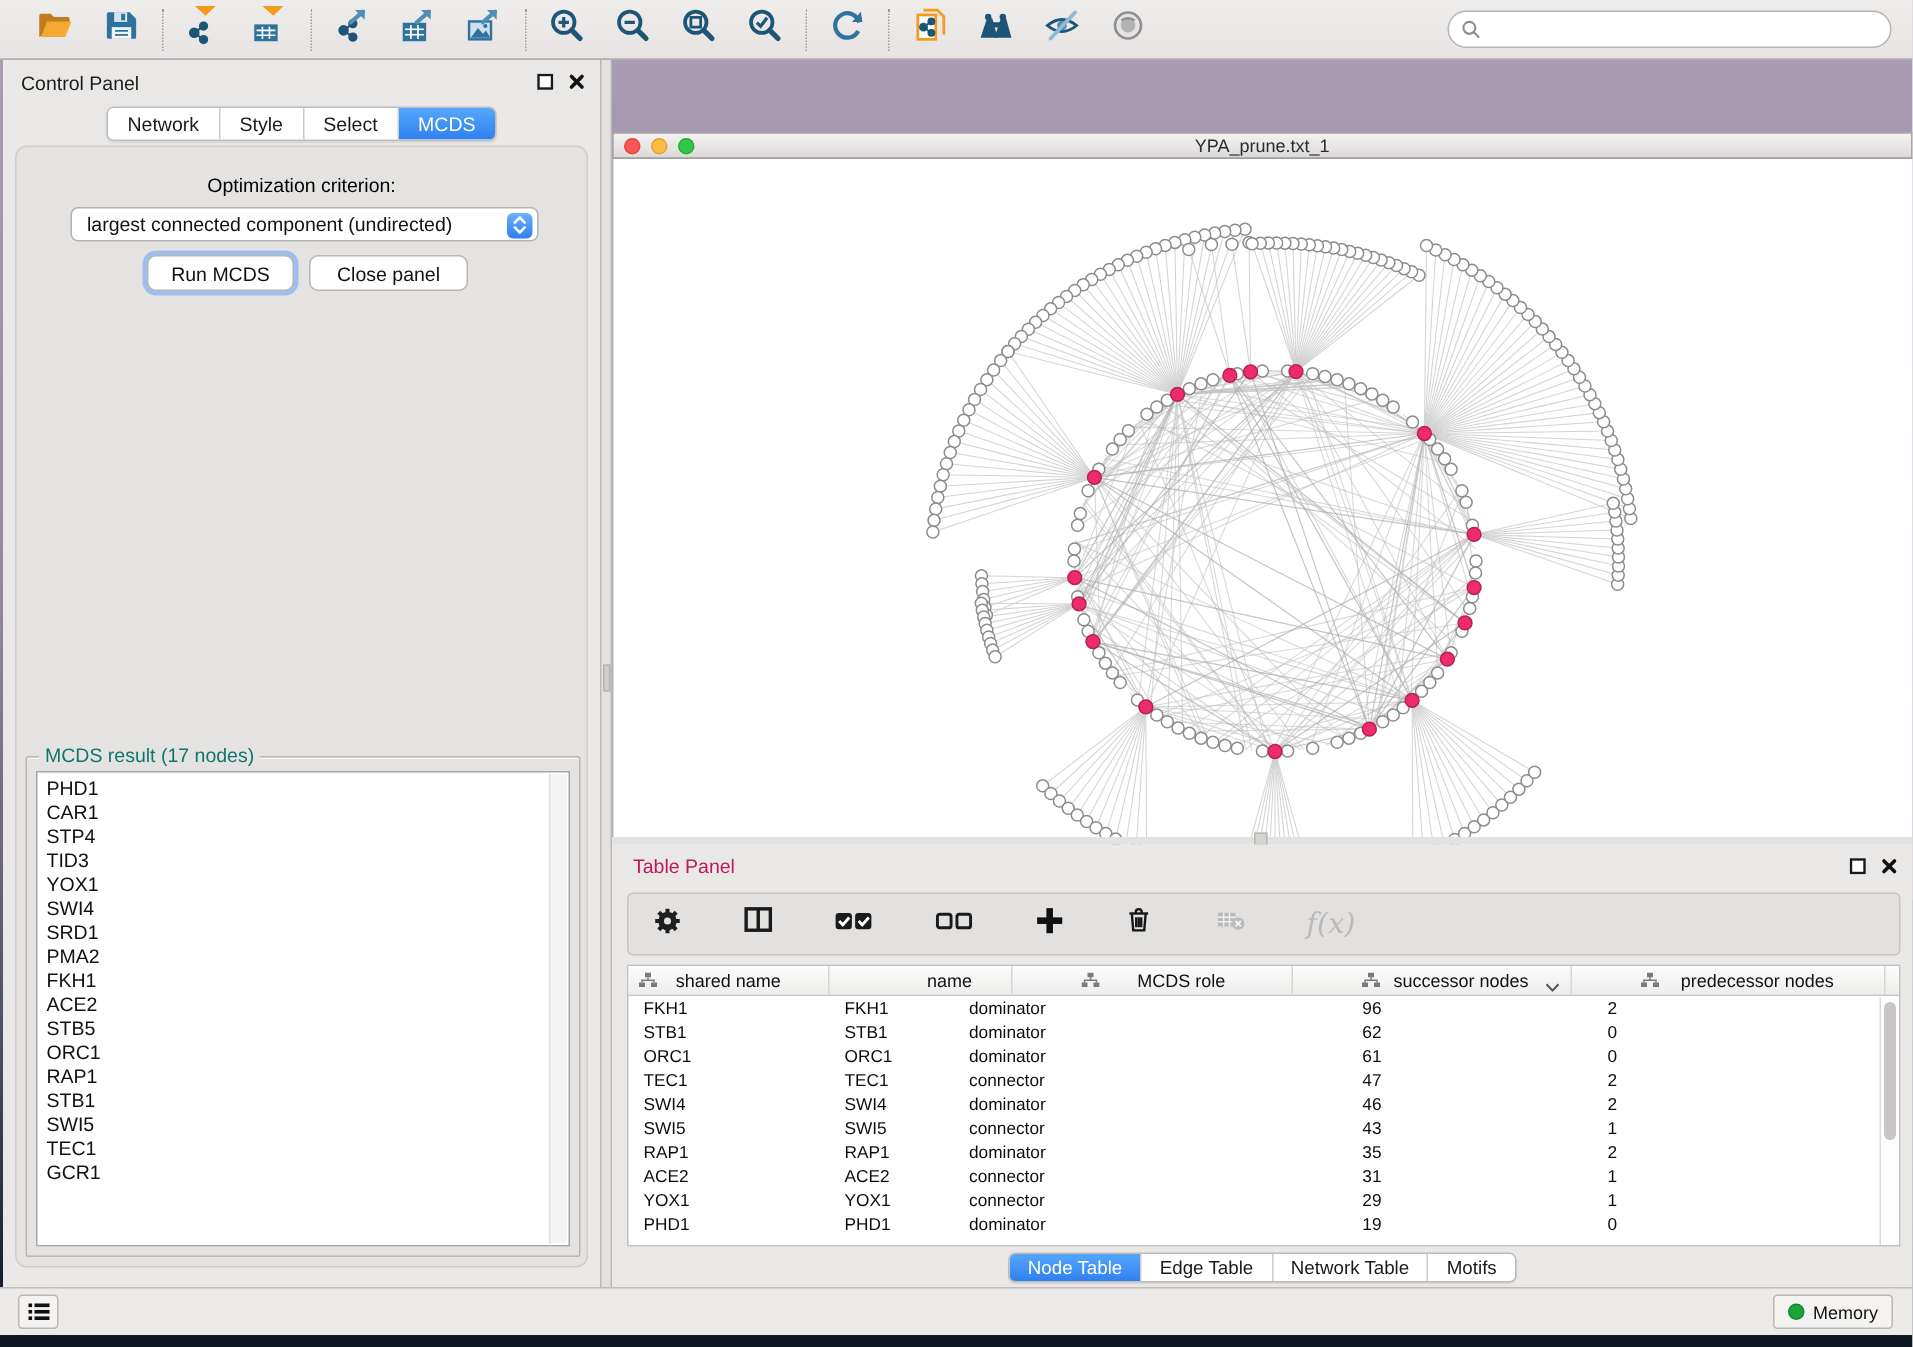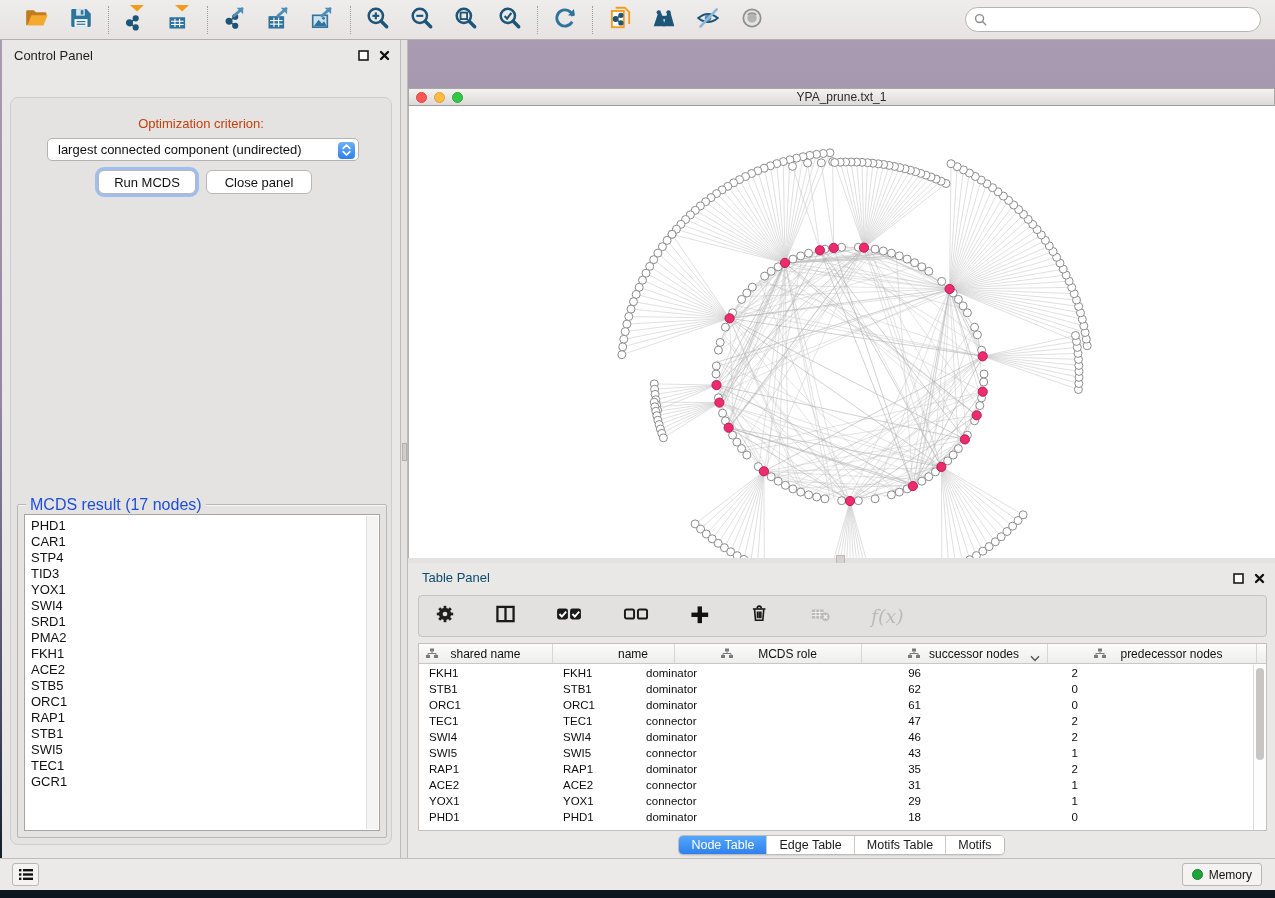--- a/index.html
+++ b/index.html
@@ -24,33 +24,33 @@
   
   #control-panel { left:2px; top:40px; width:398px; height:818px; background:#e9e8e7; }
   #cp-header { left:12px; top:8px; font-size:13px; color:#1c1c1c; }
   .win-btns { position:absolute; top:7px; right:10px; display:flex; gap:10px; align-items:center; }
   #cp-tabs { left:0; right:0; top:31px; display:flex; justify-content:center; }
   .seg { display:inline-flex; border:1px solid #bdbcbb; border-radius:5px; overflow:hidden; background:#fff; box-shadow:0 1px 1px rgba(0,0,0,.08); }
   .seg-item { font-size:13px; color:#1a1a1a; padding:3px 13px; background:#fff; border-left:1px solid #cccbca; cursor:default; }
   .seg-item:first-child { border-left:none; }
   .seg-item.active { background:linear-gradient(#55a7fb,#2f80ef); color:#fff; }
   #cp-box { left:8px; top:57px; width:382px; height:748px; background:#e4e3e2; border:1px solid #cfcdcb; border-radius:8px; }
-  #opt-label { left:0; right:0; top:18px; text-align:center; font-size:13px; color:#c2410c; }
+  #opt-label { left:0; right:0; top:18px; text-align:center; font-size:13px; color:#000000; }
   #opt-select { left:36px; top:40px; width:312px; height:23px; background:#fff; border:1px solid #b5b3b1; border-radius:5px;
      font-size:13px; color:#111; display:flex; align-items:center; padding-left:10px; }
   #opt-stepper { position:absolute; right:3px; top:2.5px; width:17px; height:17px; border-radius:4px;
      background:linear-gradient(#6cb0f9,#2f7fee); display:flex; flex-direction:column; align-items:center; justify-content:center; }
   #opt-stepper svg { display:block; }
   .btn { position:absolute; height:24px; background:#fff; border:1px solid #b9b7b5; border-radius:6px;
      font-size:13px; color:#111; display:flex; align-items:center; justify-content:center; cursor:default; }
   #run-btn { left:87px; top:72px; width:98px; box-shadow:0 0 0 3px rgba(100,160,245,.55); }
   #closepanel-btn { left:195px; top:72px; width:106px; }
   #result-group { left:6px; top:406px; width:370px; height:334px; border:1px solid #b9b7b5; border-radius:2px;
      box-shadow:inset 0 1px 0 rgba(255,255,255,.7); }
-  #result-title { position:absolute; left:8px; top:-9px; background:#e4e3e2; padding:0 4px; font-size:16px; color:#1d4ed8; }
+  #result-title { position:absolute; left:8px; top:-9px; background:#e4e3e2; padding:0 4px; font-size:13px; color:#0f766e; }
   #result-list { position:absolute; left:6px; top:9px; right:6px; bottom:6px; background:#fff; border:1px solid #a7a5a3; overflow:hidden; }
   #result-scroll { position:absolute; top:1px; right:1px; bottom:1px; width:12px; background:#f4f4f4; border-left:1px solid #e0e0e0; }
   .result-item { font-size:13px; color:#111; line-height:16px; padding-left:6px; }
 
   
   #vsplit { left:400px; top:40px; width:8px; height:818px; background:#e3e2e1; border-left:1px solid #bcbab8; border-right:1px solid #bcbab8; }
   #vsplit-handle { position:absolute; left:1px; top:403px; width:5px; height:18px; background:#cfcecd; border:1px solid #b4b2b0; }
 
   
   #net-window { left:408px; top:46px; width:867px; height:512px;margin-top:42px; }
@@ -60,21 +60,21 @@
   #net-title { position:absolute; left:0; right:0; text-align:center; font-size:12px; color:#2b2b2b; }
   #net-canvas { left:0; top:18px; width:867px; height:494px; background:#fff; border-left:1px solid #b5b3b1; }
   #net-canvas svg { display:block; }
 
   
   #hsplit { left:408px; top:558px; width:867px; height:5px; background:#e3e2e1; }
   #hsplit-handle { position:absolute; left:428px; top:-3px; width:9px; height:9px; background:#d4d3d2; border:1px solid #bab8b6; }
 
   
   #table-panel { left:408px; top:563px; width:867px; height:295px; background:#e9e8e7; }
-  #tp-title { left:14px; top:7px; font-size:13px; color:#0c4a6e; }
+  #tp-title { left:14px; top:7px; font-size:13px; color:#be185d; }
   #tp-toolbar { left:10px; top:32px; width:849px; height:42px; background:#e3e1e0; border:1px solid #c6c4c2; border-radius:4px;
       display:flex; align-items:center; gap:41px; padding:15px 16px; }
   .tp-icon { display:flex; align-items:center; justify-content:center; }
   .tp-icon.disabled { opacity:.55; filter:grayscale(1); }
   #tp-fx { font-family:"DejaVu Serif", serif; font-style:italic; font-size:19px; color:#9a9a9a; }
 
   #node-table { left:10px; top:80px; width:849px; height:188px; background:#fff; border:1px solid #c2c0be; }
   #nt-header { display:grid; grid-template-columns:134px 83px 148px 147px 170px 1fr; height:20px;
       background:linear-gradient(#fcfcfc,#ededec); border-bottom:1px solid #c9c7c5;gap:39px; }
   .nt-hcell { position:relative; display:flex; align-items:center; justify-content:center; font-size:12px; color:#111;
@@ -282,20 +282,28 @@
       <svg width="11" height="11">
           <rect x="1" y="1" width="9" height="9" fill="#fff" stroke="#1a1a1a" stroke-width="1.6"></rect>
         </svg>
     </span>
     <span>
       <svg width="11" height="11">
           <path d="M2 2 L9 9 M9 2 L2 9" stroke="#111" stroke-width="2.4" stroke-linecap="round"></path>
         </svg>
     </span>
   </div>
+  <div id="cp-tabs" class="abs">
+      <div class="seg" id="cp-seg">
+        <span class="seg-item">Network</span>
+        <span class="seg-item">Style</span>
+        <span class="seg-item">Select</span>
+        <span class="seg-item active">MCDS</span>
+      </div>
+    </div>
   <div id="cp-box" class="abs">
     <div id="opt-label" class="abs">Optimization criterion:</div>
     <div id="opt-select" class="abs">
       <span>largest connected component (undirected)</span>
       <span id="opt-stepper">
         <svg width="9" height="12" viewBox="0 0 9 12">
             <path d="M1.2 4.4 L4.5 1 L7.8 4.4" fill="none" stroke="#fff" stroke-width="1.7" stroke-linecap="round" stroke-linejoin="round"></path>
             <path d="M1.2 7.6 L4.5 11 L7.8 7.6" fill="none" stroke="#fff" stroke-width="1.7" stroke-linecap="round" stroke-linejoin="round"></path>
           </svg>
       </span>
@@ -1204,34 +1212,34 @@
           <div class="nt-cell txt">YOX1</div>
           <div class="nt-cell txt">connector</div>
           <div class="nt-cell num">29</div>
           <div class="nt-cell num">1</div>
           <div class="nt-cell txt"></div>
         </div>
         <div class="nt-row">
           <div class="nt-cell txt">PHD1</div>
           <div class="nt-cell txt">PHD1</div>
           <div class="nt-cell txt">dominator</div>
-          <div class="nt-cell num">18</div>
+          <div class="nt-cell num">19</div>
           <div class="nt-cell num">0</div>
           <div class="nt-cell txt"></div>
         </div>
       </div>
     <div id="nt-scroll">
         <div id="nt-thumb"></div>
       </div>
   </div>
   <div id="tp-tabs" class="abs">
       <div class="seg" id="tp-seg">
         <span class="seg-item active">Node Table</span>
         <span class="seg-item">Edge Table</span>
-        <span class="seg-item">Motifs Table</span>
+        <span class="seg-item">Network Table</span>
         <span class="seg-item">Motifs</span>
       </div>
     </div>
 </div>
 
 <div id="status-bar" class="abs">
   <div id="status-list-btn" class="abs">
     <svg width="16" height="13" viewBox="0 0 16 13">
       <rect x="1" y="1" width="2.4" height="2.4" fill="#111"></rect>
         <rect x="5" y="1" width="10" height="2.4" fill="#111"></rect>

